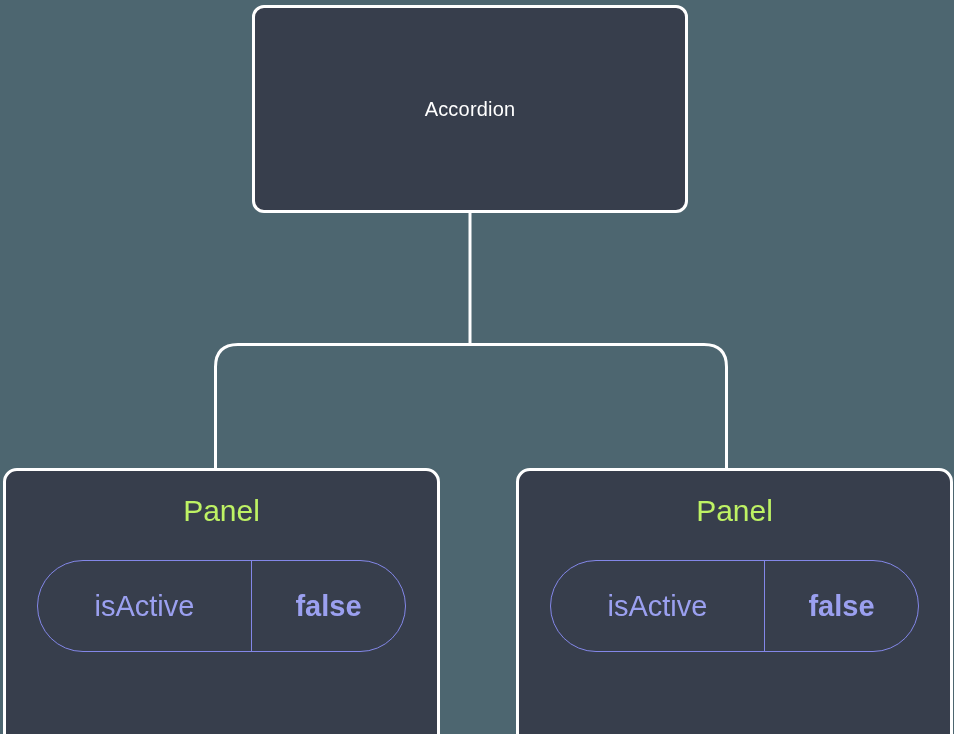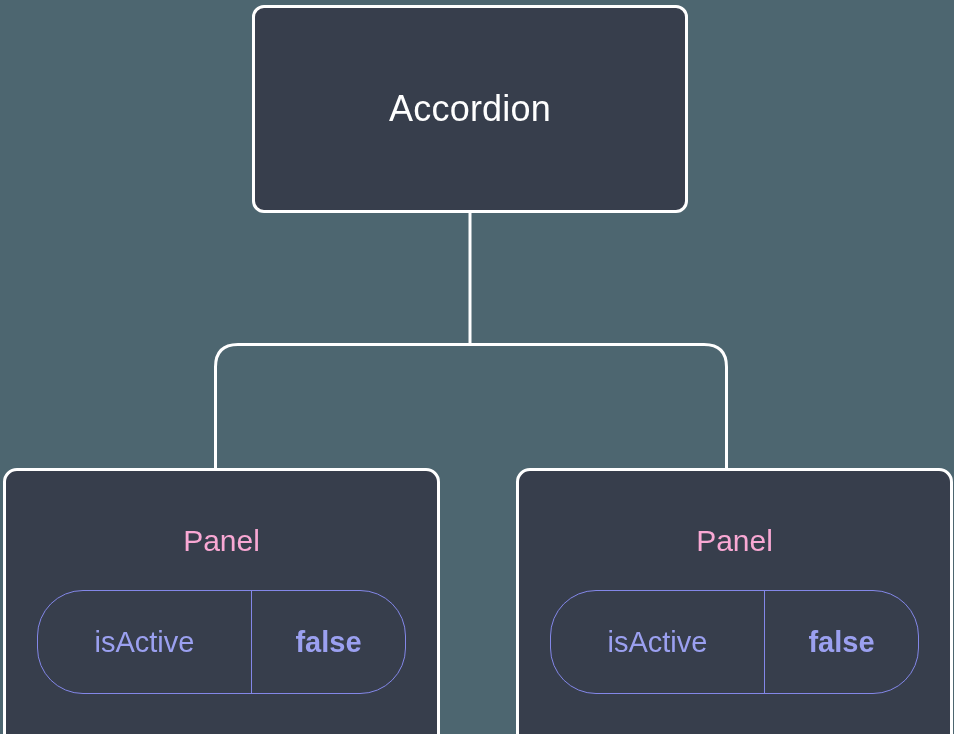--- a/index.html
+++ b/index.html
@@ -41,50 +41,50 @@
     top: 5px;
     width: 436px;
     height: 208px;
     display: flex;
     align-items: center;
     justify-content: center;
   }
 
   .node-title-root {
     color: #ffffff;
-    font-size: 36px;
+    font-size: 20px;
     font-weight: 400;
     letter-spacing: 0.2px;
     line-height: 1;
   }
 
   .node-panel {
     top: 468px;
     width: 437px;
     height: 280px;
     border-radius: 14px;
     display: flex;
     flex-direction: column;
     align-items: center;
   }
   .node-panel-left  { left: 3px; }
   .node-panel-right { left: 516px; }
 
   .node-title-panel {
-    color: #f9a8d4;
+    color: #bef264;
     font-size: 30px;
     font-weight: 400;
     line-height: 1;
-    margin-top: 55px;
+    margin-top: 25px;
   }
 
   
   .prop-pill {
     margin-top: 34px;
-    height: 104px;
+    height: 92px;
     width: 369px;
     box-sizing: border-box;
     border: 1.6px solid #8387e8;
     border-radius: 46px;
     display: flex;
     align-items: stretch;
     background: transparent;
   }
 
   .prop-key, .prop-value {

